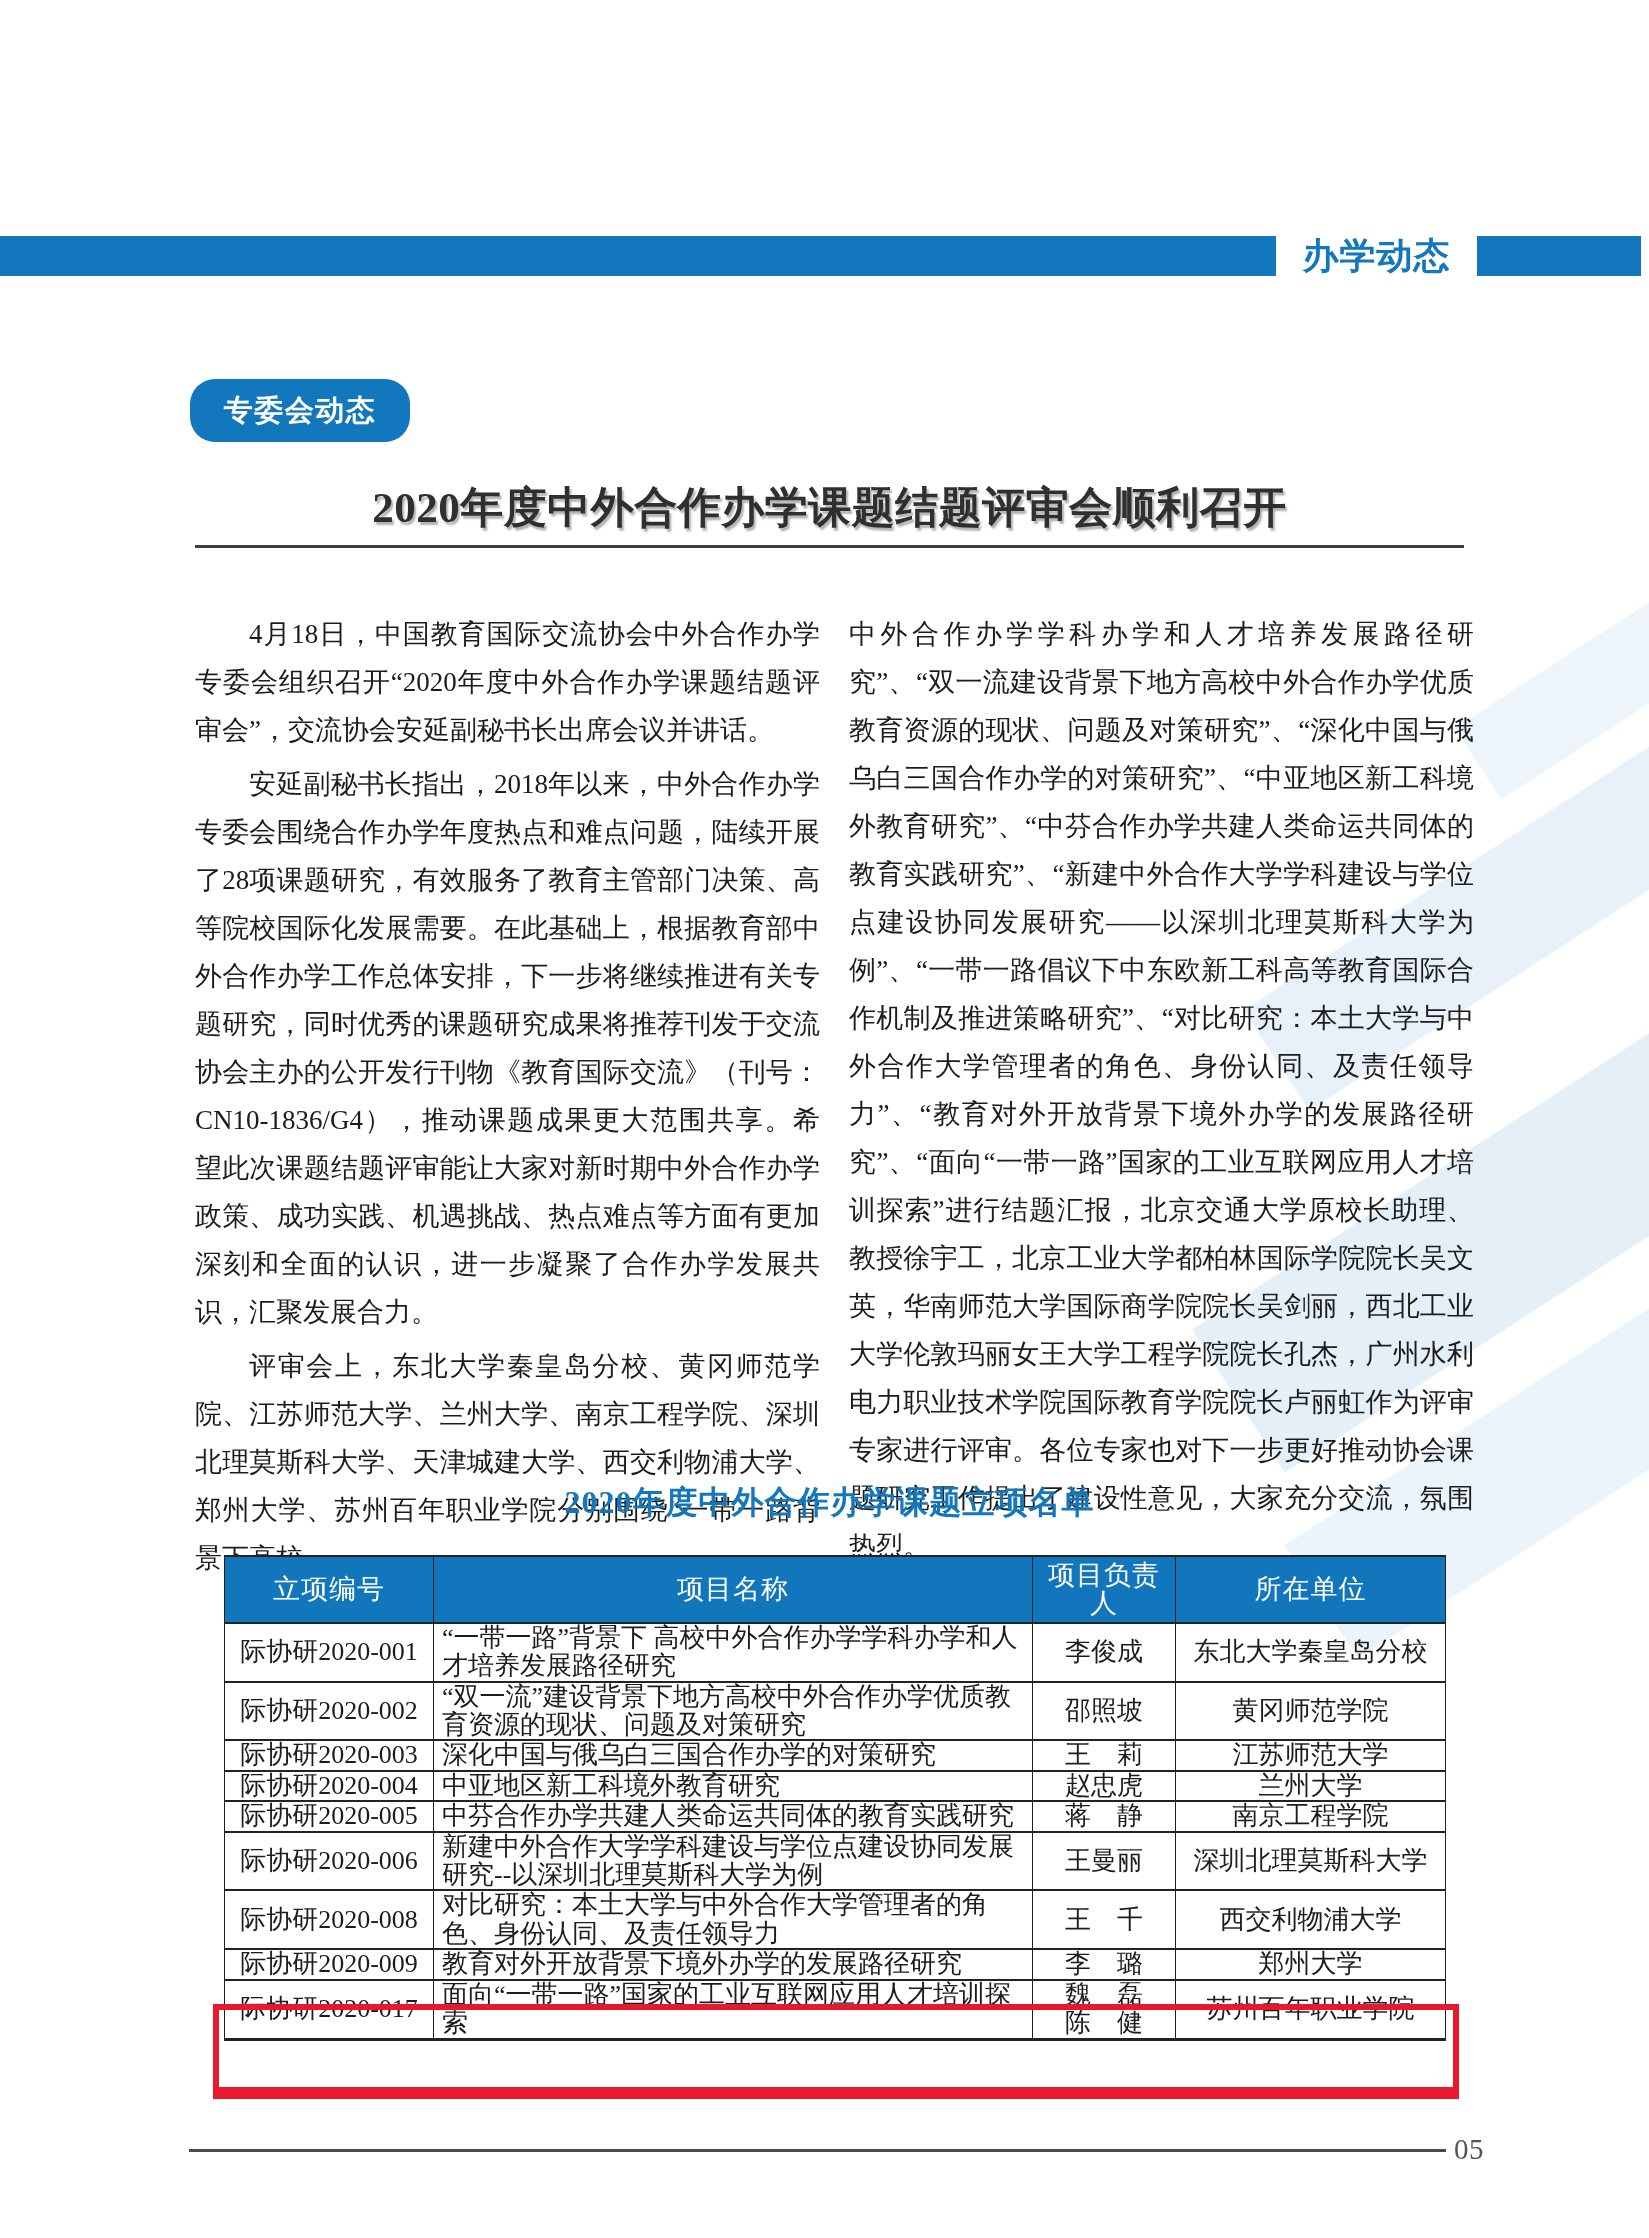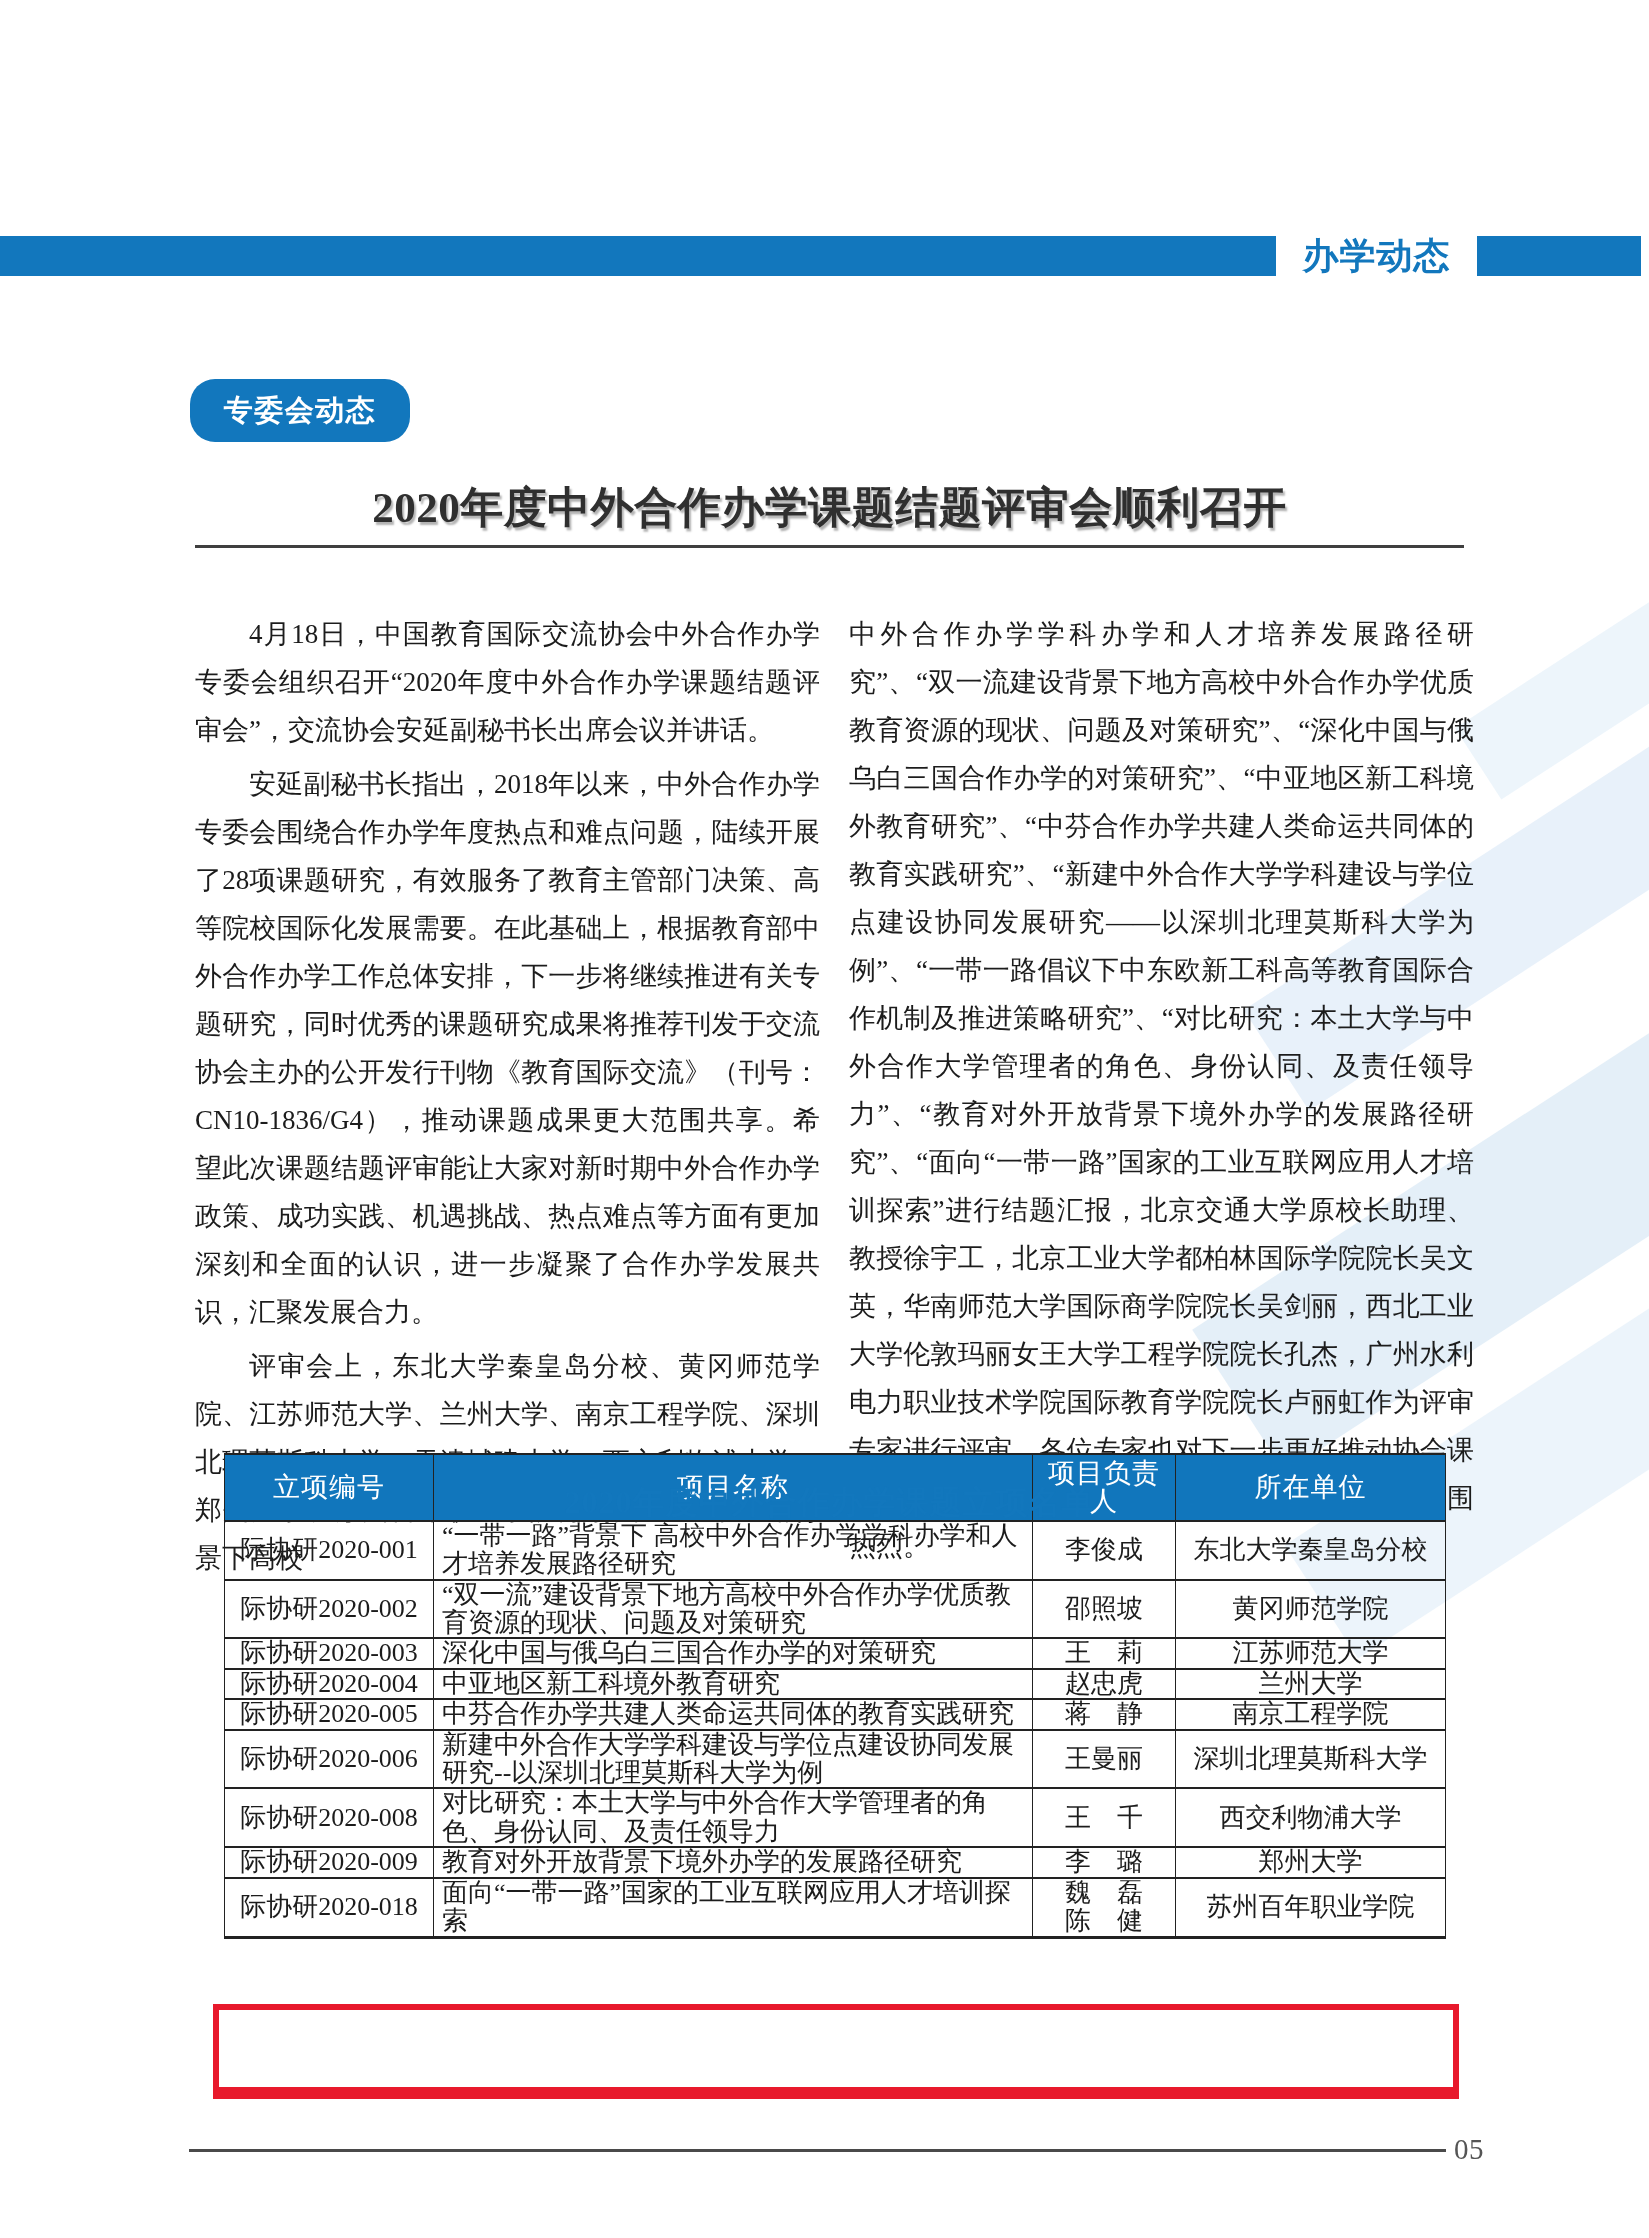--- a/index.html
+++ b/index.html
@@ -55,21 +55,21 @@
   .col p.noindent{text-indent:0;}
 
   
   .tbl-title{
     position:absolute;left:195px;top:1441px;width:1269px;z-index:2;
     text-align:center;font-weight:bold;font-size:32px;color:#1277bd;
     letter-spacing:1px;white-space:nowrap;}
 
   
   table.projects{
-    position:absolute;left:224px;top:1413px;width:1221px;z-index:1;
+    position:absolute;left:224px;top:1515px;width:1221px;z-index:1;
     border-collapse:collapse;table-layout:fixed;
     font-size:26px;line-height:28.4px;color:#1c1c1c;
     border-top:2.5px solid #222;border-bottom:3px solid #222;
     border-left:1.5px solid #222;border-right:1.5px solid #222;}
   table.projects th{
     background:#1176bc;color:#ffffff;font-weight:normal;
     font-size:27px;padding:4px 2px;letter-spacing:1px;
     border:1.5px solid #222;border-top:none;}
   table.projects td{
     border:1.5px solid #222;border-top:2px solid #222;
@@ -184,21 +184,21 @@
           <td class="col-leader">王　千</td>
           <td class="col-unit">西交利物浦大学</td>
         </tr>
         <tr>
           <td class="col-code">际协研2020-009</td>
           <td class="col-title">教育对外开放背景下境外办学的发展路径研究</td>
           <td class="col-leader">李　璐</td>
           <td class="col-unit">郑州大学</td>
         </tr>
         <tr>
-          <td class="col-code">际协研2020-018</td>
+          <td class="col-code">际协研2020-017</td>
           <td class="col-title">面向“一带一路”国家的工业互联网应用人才培训探索</td>
           <td class="col-leader">魏　磊
 陈　健</td>
           <td class="col-unit">苏州百年职业学院</td>
         </tr>
       </tbody>
   </table>
 
   <div class="highlight-box"></div>
 

